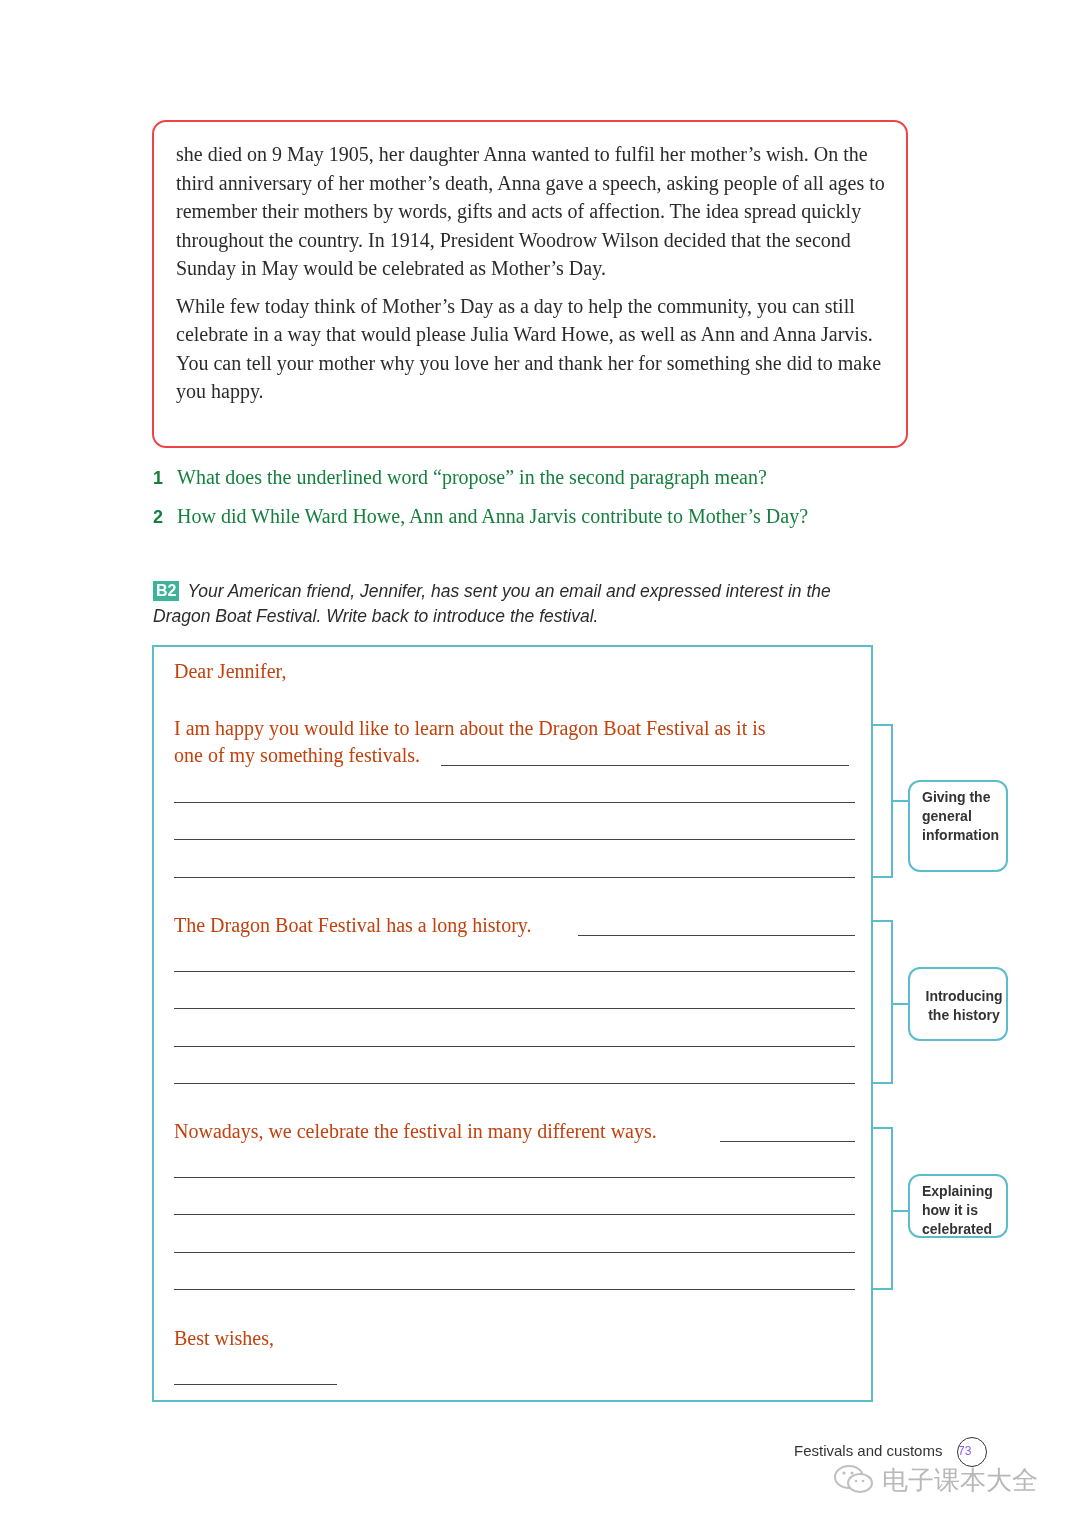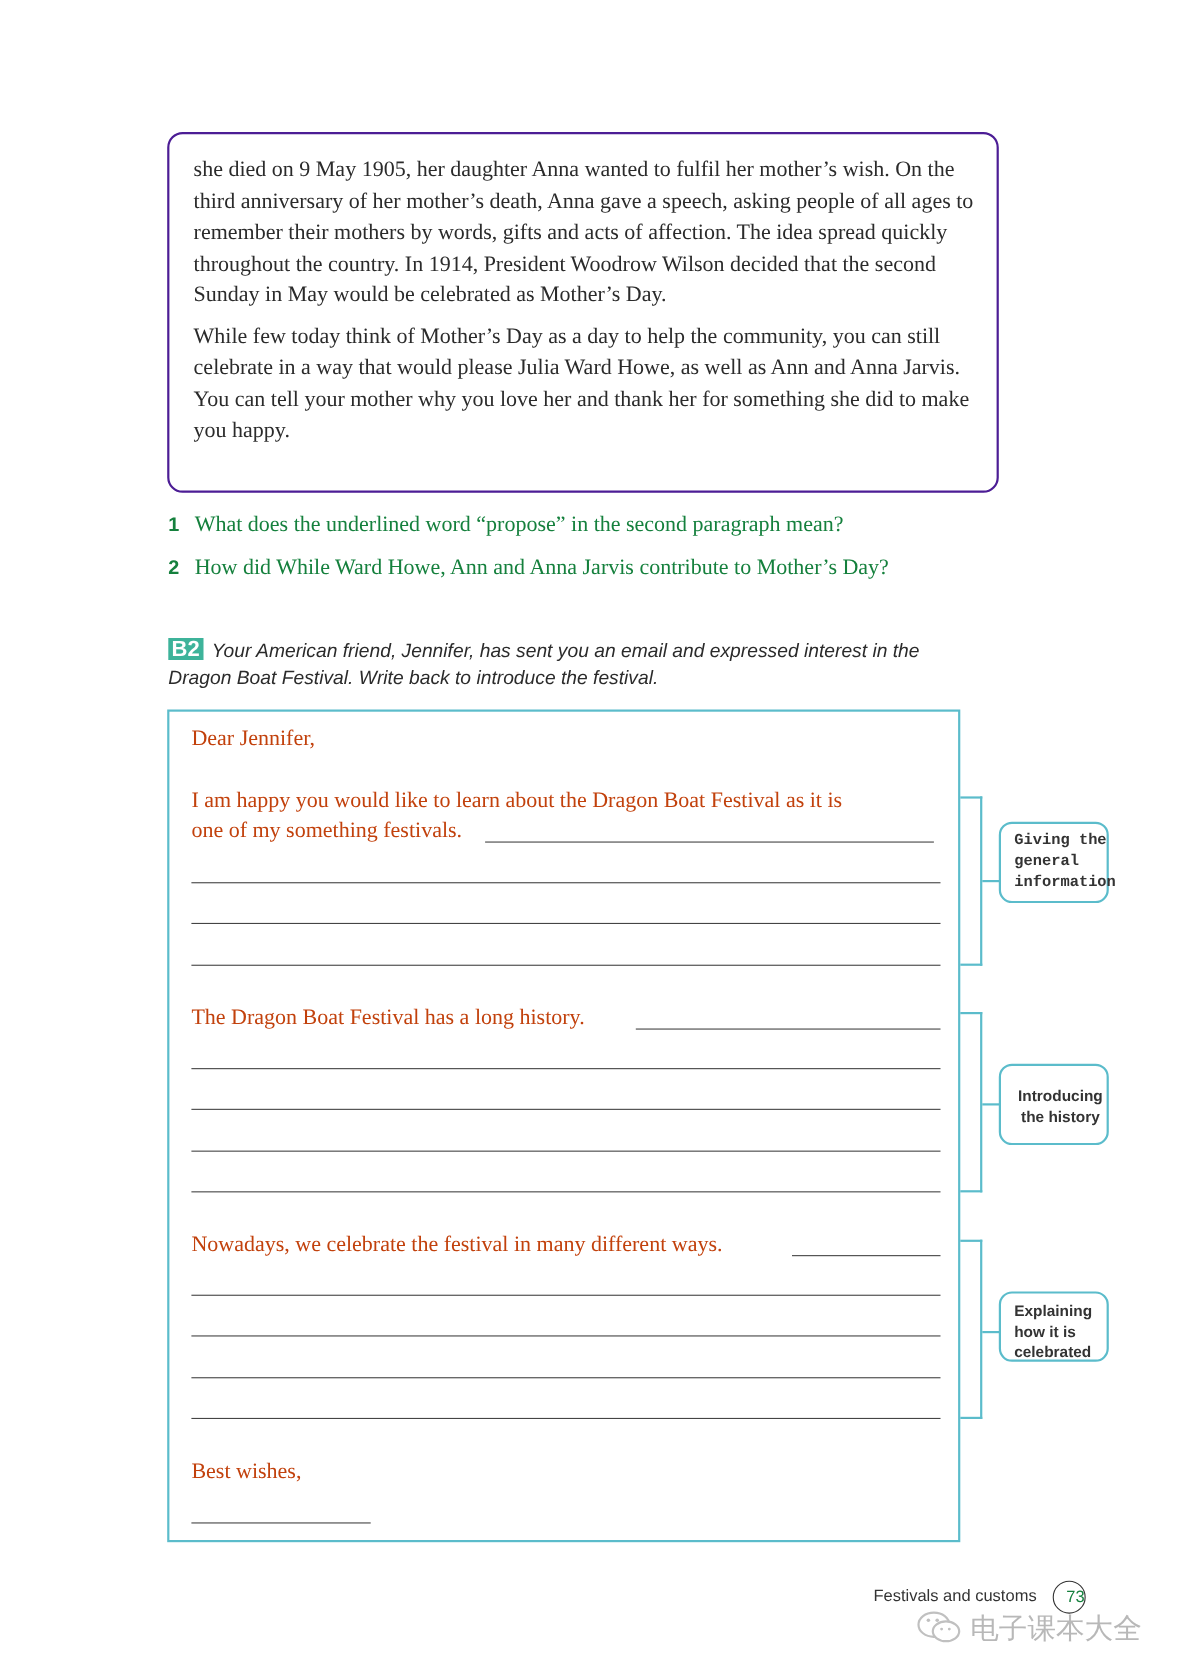--- a/index.html
+++ b/index.html
@@ -2,42 +2,42 @@
 <html><head>
 <meta charset="utf-8">
 <style>
   html, body { margin: 0; padding: 0; }
   body {
     width: 1080px; height: 1526px; background: #ffffff; position: relative; overflow: hidden;
     font-family: "Liberation Serif", "DejaVu Serif", serif; color: #2a2a2a;
   }
   .passage-box {
     position: absolute; left: 152px; top: 120px; width: 756px; height: 328px;
-    box-sizing: border-box; border: 2px solid #4c1d95; border-radius: 14px;
+    box-sizing: border-box; border: 2px solid #ef4444; border-radius: 14px;
     padding: 18px 20px 0 22px;
   }
   .passage-box p {
     margin: 0; font-size: 20px; line-height: 28.5px; color: #2b2b2b;
   }
   .passage-box p + p { margin-top: 9px; }
   .question {
     position: absolute; left: 153px; font-size: 20px; color: #15803d; white-space: nowrap;
   }
   .question .num {
     font-family: "Liberation Sans", "DejaVu Sans", sans-serif; font-weight: bold; font-size: 18px;
     display: inline-block; width: 24px;
   }
   .task {
     position: absolute; left: 153px; top: 579px; width: 730px;
     font-family: "Liberation Sans", "DejaVu Sans", sans-serif; font-style: italic;
     font-size: 17.5px; line-height: 25px; color: #2b2b2b;
   }
   .task .badge {
     display: inline-block; background: #3db39a; color: #fff; font-style: normal; font-weight: bold;
-    font-size: 20px; padding: 0 3px; line-height: 20px; margin-right: 8px; vertical-align: 1px;
+    font-size: 16px; padding: 0 3px; line-height: 20px; margin-right: 8px; vertical-align: 1px;
   }
   .letter-box {
     position: absolute; left: 152px; top: 645px; width: 721px; height: 757px;
     box-sizing: border-box; border: 2px solid #5bbccb;
   }
   .ltext {
     position: absolute; left: 174px; font-size: 20px; color: #c2410c; white-space: nowrap;
   }
   .line {
     position: absolute; height: 0; border-top: 1.5px solid #444;
@@ -54,22 +54,22 @@
     border: 2px solid #5bbccb; border-radius: 12px; padding: 6px 0 0 12px;
     font-family: "Liberation Sans", "DejaVu Sans", sans-serif; font-weight: bold;
     font-size: 14px; line-height: 19px; color: #333;
   }
   .footer-title {
     position: absolute; left: 794px; top: 1442px;
     font-family: "Liberation Sans", "DejaVu Sans", sans-serif; font-size: 15px; color: #333;
   }
   .page-num {
     position: absolute; left: 957px; top: 1437px; width: 30px; height: 30px; box-sizing: border-box;
-    border: 1.5px solid #333; border-radius: 50%; text-align: right; line-height: 27px;
-    font-family: "Liberation Sans", "DejaVu Sans", sans-serif; font-size: 15px; color: #15803d;
+    border: 1.5px solid #333; border-radius: 50%; text-align: left; line-height: 27px;
+    font-family: "Liberation Sans", "DejaVu Sans", sans-serif; font-size: 12px; color: #8b5cf6;
   }
   .watermark {
     position: absolute; left: 832px; top: 1463px; display: flex; align-items: flex-start; gap: 6px;
     color: #b8b8b8; font-family: "DejaVu Sans", sans-serif; font-size: 26px;
   }
 </style>
 </head>
 <body>
 
 <div class="passage-box">
@@ -111,21 +111,21 @@
 <div class="line" style="left:174px; width:681px; top:1177px;"></div>
 <div class="line" style="left:174px; width:681px; top:1214px;"></div>
 <div class="line" style="left:174px; width:681px; top:1252px;"></div>
 <div class="line" style="left:174px; width:681px; top:1289px;"></div>
 
 <div class="ltext" style="top:1327px;">Best wishes,</div>
 <div class="line" style="left:174px; width:163px; top:1384px;"></div>
 
 <div class="bracket" style="top:724px; height:154px;"></div>
 <div class="connector" style="top:800px;"></div>
-<div class="label-box" style="top:747px; height:74px;font-family:Liberation Mono, monospace;">
+<div class="label-box" style="top:780px; height:92px;">
   <div>Giving the</div>
   <div>general</div>
   <div>information</div>
 </div>
 
 <div class="bracket" style="top:920px; height:164px;"></div>
 <div class="connector" style="top:1003px;"></div>
 <div class="label-box" style="top:967px; height:74px; padding-top:18px;text-align:center;">
   <div>Introducing</div>
   <div>the history</div>

